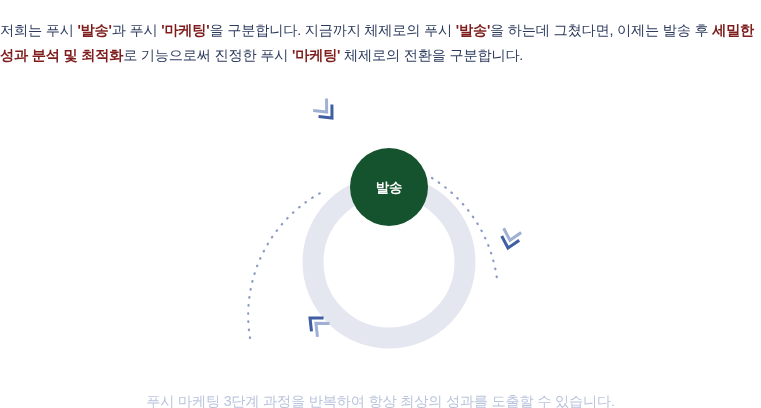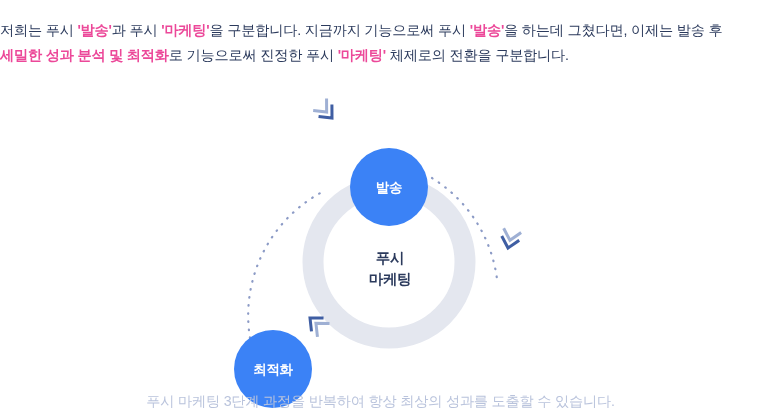--- a/index.html
+++ b/index.html
@@ -23,21 +23,21 @@
     width: 761px;
     font-size: 14.2px;
     line-height: 25px;
     color: #2b3a5c;
     letter-spacing: -0.2px;
     white-space: normal;
     word-break: keep-all;
   }
   #intro-paragraph .em {
     font-weight: bold;
-    color: #ec4899;
+    color: #7f1d1d;
   }
 
   
   #cycle-diagram {
     position: absolute;
     left: 0px;
     top: 62px;
     width: 761px;
     height: 300px;
   }
@@ -45,21 +45,21 @@
     position: absolute;
     left: 0;
     top: 0;
     width: 761px;
     height: 300px;
   }
 
   .node-circle {
     position: absolute;
     border-radius: 50%;
-    background: #3b82f6;
+    background: #14532d;
     color: #ffffff;
     display: flex;
     align-items: center;
     justify-content: center;
     text-align: center;
     font-weight: bold;
     font-size: 13.5px;
     line-height: 17px;
     letter-spacing: -0.3px;
     box-sizing: border-box;
@@ -106,21 +106,21 @@
     text-align: center;
     font-size: 14.2px;
     line-height: 22px;
     color: #b9c3dc;
     letter-spacing: -0.2px;
   }
 </style>
 </head>
 <body>
 
-<p id="intro-paragraph"><span>저희는 푸시 </span><span class="em">'발송'</span><span>과 푸시 </span><span class="em">'마케팅'</span><span>을 구분합니다. 지금까지 기능으로써 푸시 </span><span class="em">'발송'</span><span>을 하는데 그쳤다면, 이제는 발송 후 </span><span class="em">세밀한 성과 분석 및 최적화</span><span>로 기능으로써 진정한 푸시 </span><span class="em">'마케팅'</span><span> 체제로의 전환을 구분합니다.</span></p>
+<p id="intro-paragraph"><span>저희는 푸시 </span><span class="em">'발송'</span><span>과 푸시 </span><span class="em">'마케팅'</span><span>을 구분합니다. 지금까지 체제로의 푸시 </span><span class="em">'발송'</span><span>을 하는데 그쳤다면, 이제는 발송 후 </span><span class="em">세밀한 성과 분석 및 최적화</span><span>로 기능으로써 진정한 푸시 </span><span class="em">'마케팅'</span><span> 체제로의 전환을 구분합니다.</span></p>
 
 <div id="cycle-diagram">
 
   <svg id="cycle-svg" viewBox="0 0 761 300">
 
     <circle cx="389" cy="200" r="76" fill="none" stroke="#e4e7ef" stroke-width="21"></circle>
 
     <path d="M 432 116 A 140 140 0 0 1 497 217" fill="none" stroke="#8c9bc6" stroke-width="2.2" stroke-linecap="round" stroke-dasharray="0.6 7.5"></path>
 
     <path d="M 468 341 A 140 140 0 0 1 317 336" fill="none" stroke="#8c9bc6" stroke-width="2.2" stroke-linecap="round" stroke-dasharray="0.6 7.5"></path>
@@ -141,24 +141,17 @@
       <path d="M -9 -8 L 0 0 L -9 8" fill="none" stroke="#3f5ea3" stroke-width="3" stroke-linecap="square" stroke-linejoin="miter"></path>
       <path d="M -17 -8 L -8 0 L -17 8" fill="none" stroke="#9fb0d4" stroke-width="3" stroke-linecap="square" stroke-linejoin="miter"></path>
     </g>
   </svg>
 
   <div class="node-circle" id="node-send">
     <span>발송</span>
   </div>
 
 
-  <div class="node-circle" id="node-optimize">
-    <span>최적화</span>
-  </div>
 
-  <div id="center-label">
-    <span>푸시</span>
-    <span>마케팅</span>
-  </div>
 
 </div>
 
 <p id="footer-caption">푸시 마케팅 3단계 과정을 반복하여 항상 최상의 성과를 도출할 수 있습니다.</p>
 
 </body></html>

